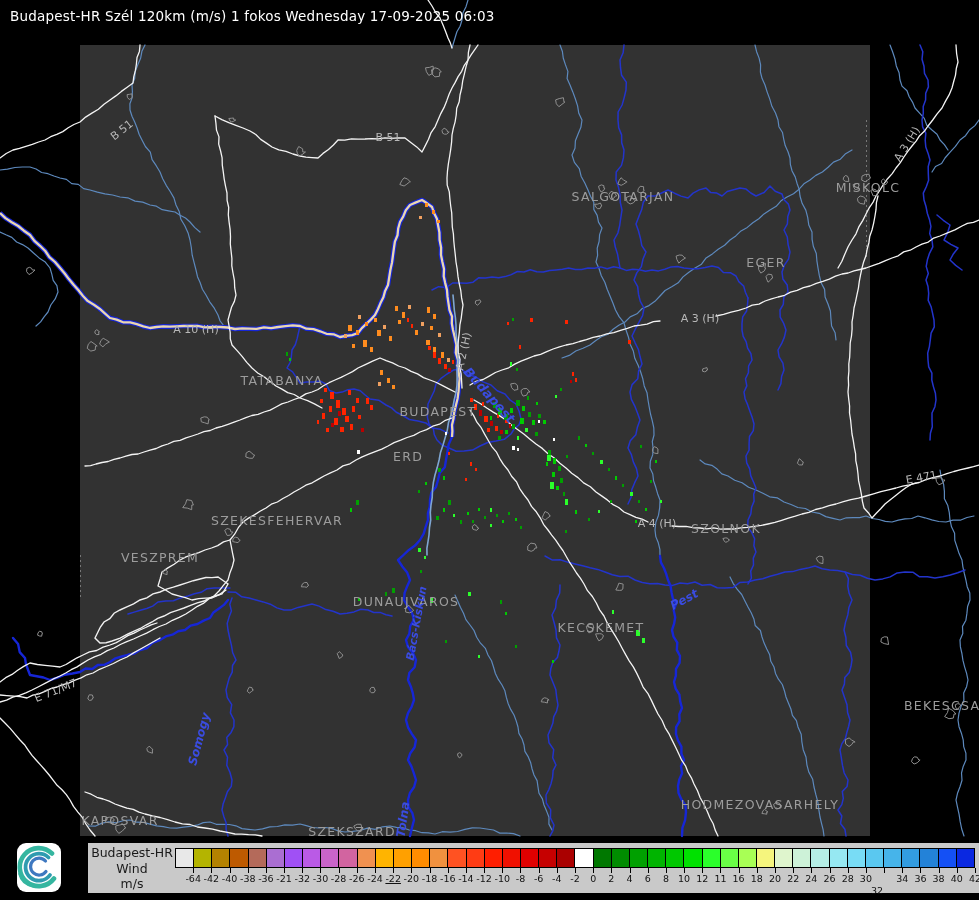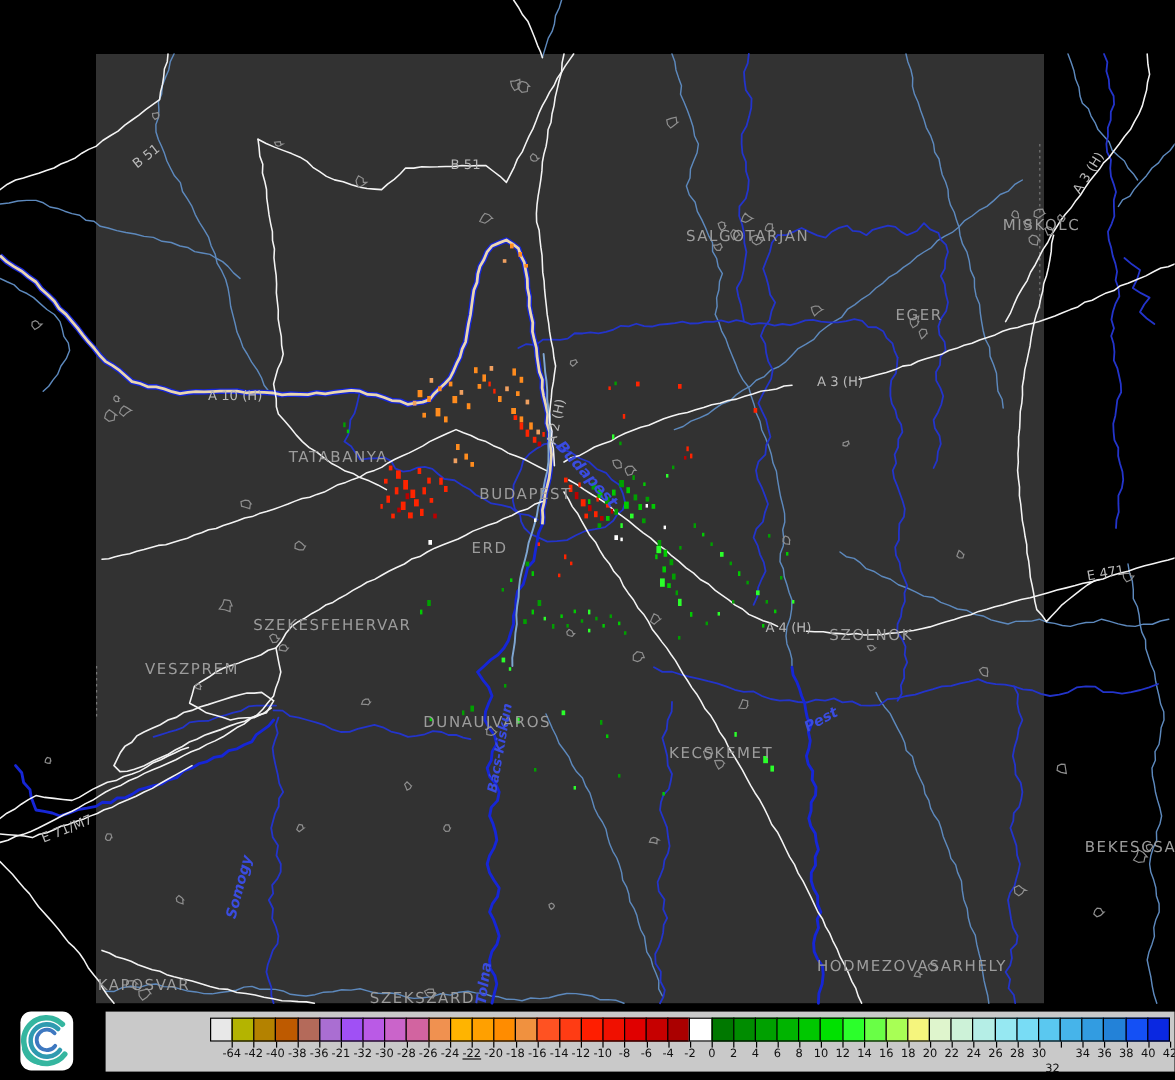--- a/index.html
+++ b/index.html
@@ -391,22 +391,28 @@
         <text x="0" y="0" fill="#b8b8b8" font-size="11" text-anchor="middle" font-family="DejaVu Sans, Liberation Sans, sans-serif" transform="translate(57,694) rotate(-22)">E 71/M7</text>
       </g>
       <g>
         <text x="0" y="0" fill="#3a4ce0" font-size="13" text-anchor="middle" font-family="DejaVu Sans, Liberation Sans, sans-serif" transform="translate(486,398) rotate(48)" font-style="italic" font-weight="bold">Budapest</text>
         <text x="0" y="0" fill="#3a4ce0" font-size="12" text-anchor="middle" font-family="DejaVu Sans, Liberation Sans, sans-serif" transform="translate(686,603) rotate(-28)" font-style="italic" font-weight="bold">Pest</text>
         <text x="0" y="0" fill="#3a4ce0" font-size="12" text-anchor="middle" font-family="DejaVu Sans, Liberation Sans, sans-serif" transform="translate(203,740) rotate(-75)" font-style="italic" font-weight="bold">Somogy</text>
         <text x="0" y="0" fill="#3a4ce0" font-size="12" text-anchor="middle" font-family="DejaVu Sans, Liberation Sans, sans-serif" transform="translate(407,820) rotate(-82)" font-style="italic" font-weight="bold">Tolna</text>
         <text x="0" y="0" fill="#3a4ce0" font-size="11" text-anchor="middle" font-family="DejaVu Sans, Liberation Sans, sans-serif" transform="translate(420,624) rotate(-80)" font-style="italic" font-weight="bold">Bács-Kiskun</text>
       </g>
     </svg>
+  <div id="title">Budapest-HR Szél 120km (m/s) 1 fokos Wednesday 17-09-2025 06:03</div>
 
   <div id="legendbar">
+    <div id="leglabels">
+      <div>Budapest-HR</div>
+      <div>Wind</div>
+      <div>m/s</div>
+    </div>
     <div id="boxes">
         <div class="cbox" style="background: rgb(232, 232, 232);"></div>
         <div class="cbox" style="background: rgb(180, 180, 0);"></div>
         <div class="cbox" style="background: rgb(180, 130, 0);"></div>
         <div class="cbox" style="background: rgb(190, 90, 0);"></div>
         <div class="cbox" style="background: rgb(180, 106, 90);"></div>
         <div class="cbox" style="background: rgb(170, 110, 210);"></div>
         <div class="cbox" style="background: rgb(160, 80, 245);"></div>
         <div class="cbox" style="background: rgb(186, 90, 230);"></div>
         <div class="cbox" style="background: rgb(202, 100, 202);"></div>
@@ -498,21 +504,21 @@
       <div class="tlab" style="left: 530.545px;">4</div>
       <div class="tick" style="left: 559.727px;"></div>
       <div class="tlab" style="left: 548.727px;">6</div>
       <div class="tick" style="left: 577.909px;"></div>
       <div class="tlab" style="left: 566.909px;">8</div>
       <div class="tick" style="left: 596.091px;"></div>
       <div class="tlab" style="left: 585.091px;">10</div>
       <div class="tick" style="left: 614.273px;"></div>
       <div class="tlab" style="left: 603.273px;">12</div>
       <div class="tick" style="left: 632.455px;"></div>
-      <div class="tlab" style="left: 621.455px;">14</div>
+      <div class="tlab" style="left: 621.455px;">11</div>
       <div class="tick" style="left: 650.636px;"></div>
       <div class="tlab" style="left: 639.636px;">16</div>
       <div class="tick" style="left: 668.818px;"></div>
       <div class="tlab" style="left: 657.818px;">18</div>
       <div class="tick" style="left: 687px;"></div>
       <div class="tlab" style="left: 676px;">20</div>
       <div class="tick" style="left: 705.182px;"></div>
       <div class="tlab" style="left: 694.182px;">22</div>
       <div class="tick" style="left: 723.364px;"></div>
       <div class="tlab" style="left: 712.364px;">24</div>

